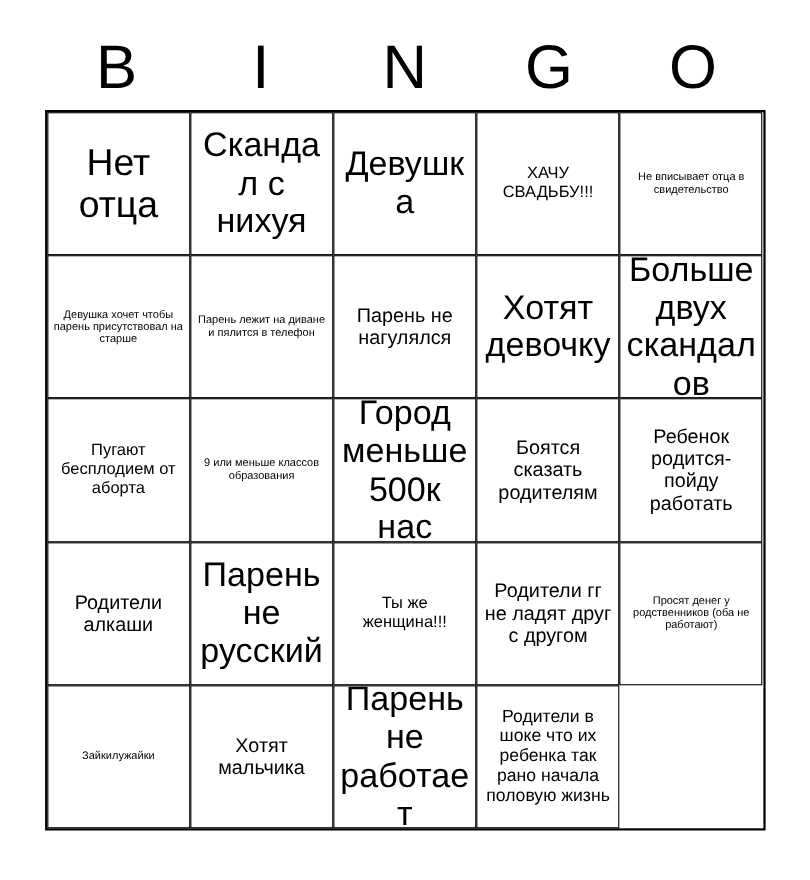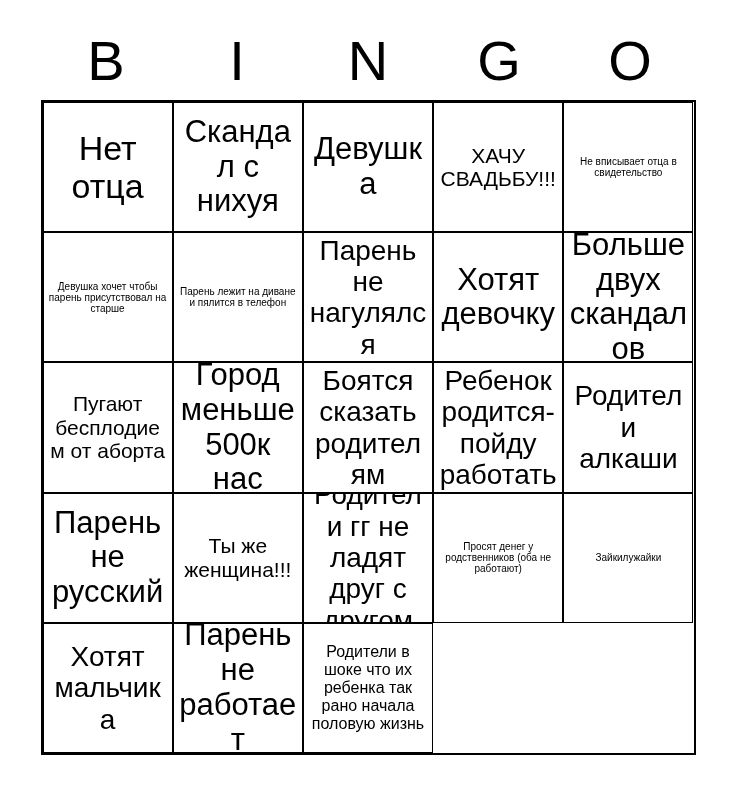--- a/index.html
+++ b/index.html
@@ -58,22 +58,22 @@
     hyphens: auto;
   }
   .cell span {
     display: block;
     width: 100%;
     line-height: 1.12;
   }
   
   .s-xl span { font-size: 34px; }
   .s-lg span { font-size: 31px; }
-  .s-md span { font-size: 28px; }
-  .s-sm span { font-size: 21px; }
+  .s-md span { font-size: 18px; }
+  .s-sm span { font-size: 15px; }
   .s-xs span { font-size: 10px; }
   .s-xxs span { font-size: 16px; }
 </style>
 </head>
 <body>
 
 <div class="card">
 
   <div class="header">
     <div class="header-letter">B</div>
@@ -113,20 +113,23 @@
     <div class="cell s-lg">
         <span>Хотят девочку</span>
       </div>
     <div class="cell s-lg">
         <span>Больше двух скандалов</span>
       </div>
 
     <div class="cell s-sm">
         <span>Пугают бесплодием от аборта</span>
       </div>
+    <div class="cell s-xs">
+        <span>9 или меньше классов образования</span>
+      </div>
     <div class="cell s-lg">
         <span>Город меньше 500к нас</span>
       </div>
     <div class="cell s-md">
         <span>Боятся сказать родителям</span>
       </div>
 
     <div class="cell s-md">
         <span>Ребенок родится-пойду работать</span>
       </div>

